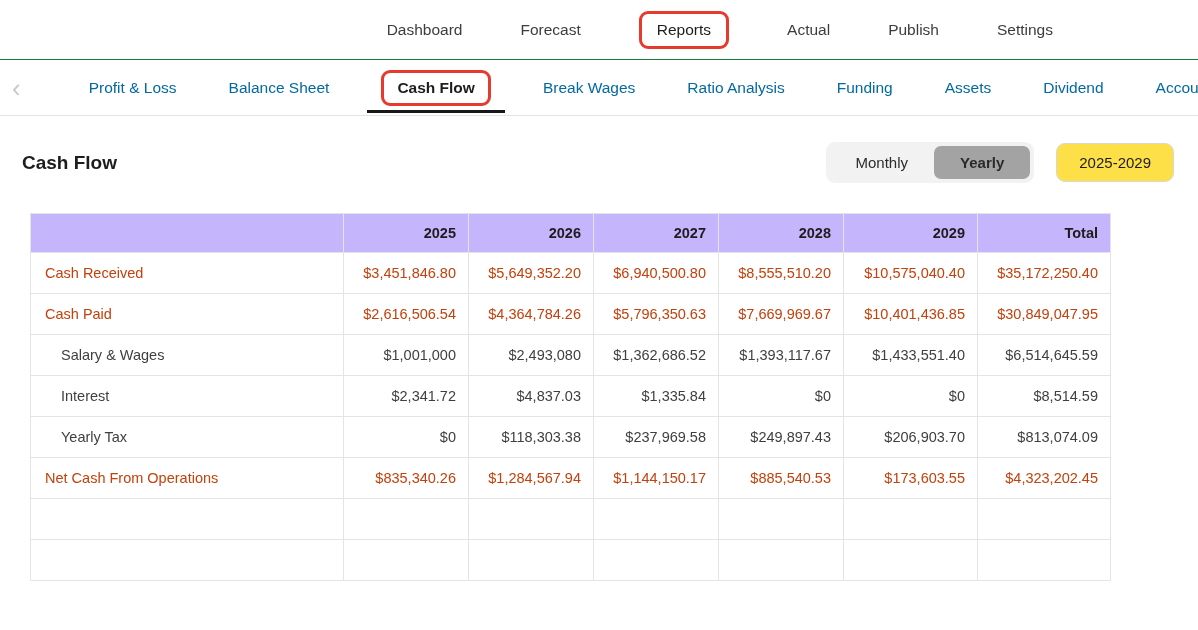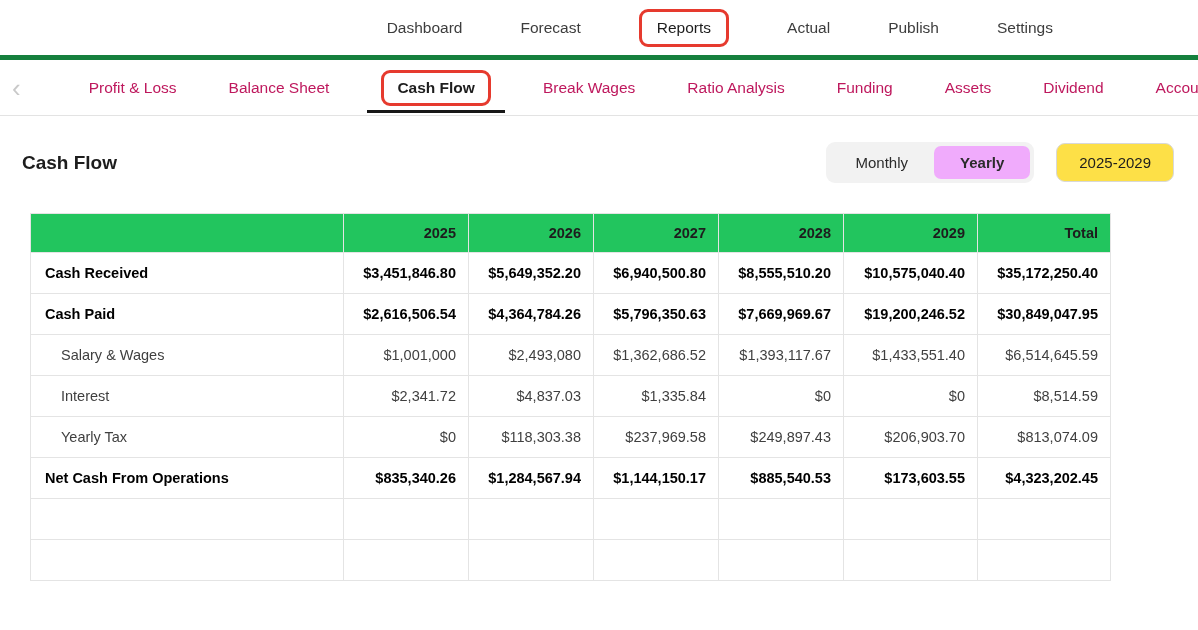--- a/index.html
+++ b/index.html
@@ -7,77 +7,77 @@
   html, body { background:#fff; }
   body {
     width:1198px; height:630px; overflow:hidden;
     font-family:"Liberation Sans","DejaVu Sans",sans-serif;
     color:#1d1d1d;
   }
 
   
   .top-nav {
     height:60px; display:flex; align-items:center; justify-content:flex-end;
-    gap:58px; padding-right:145px; border-bottom:5px solid #15803d;
+    gap:58px; padding-right:145px; border-bottom:1px solid #15803d;
   }
   .nav-item { font-size:15.5px; color:#3d3d3d; cursor:pointer; white-space:nowrap; }
   .nav-item.active {
     font-weight:400; color:#1d1d1d;
     border:3px solid var(--hl); border-radius:9px; padding:7px 15px;
   }
 
   
   .tab-bar {
     height:56px; display:flex; align-items:center; gap:52px;
     padding-left:12px; border-bottom:1px solid #e3e3e3;
     white-space:nowrap; overflow:hidden;
   }
   .scroll-left {
     color:#c9c9c9; font-size:26px; line-height:1; margin-right:16px;
     cursor:pointer; user-select:none;
   }
-  .tab { font-size:15.5px; color:#be185d; cursor:pointer; }
+  .tab { font-size:15.5px; color:#0369a1; cursor:pointer; }
   .tab.active {
     color:#1d1d1d; font-weight:700;
     border:3px solid var(--hl); border-radius:9px; padding:6px 13px;
     position:relative;
   }
   .tab.active::after {
     content:''; position:absolute; left:-17px; right:-17px; bottom:-10px;
     height:3px; background:#181818;
   }
 
   
   .page-header { display:flex; align-items:center; padding:26px 24px 20px 22px; }
   .page-title { font-size:19px; font-weight:700; color:#1d1d1d; }
   .controls { margin-left:auto; display:flex; align-items:center; gap:22px; }
   .segmented { background:#f2f2f2; border-radius:9px; padding:4px; display:flex;justify-content:center; }
   .seg-option {
     padding:8px 26px; font-size:15px; color:#2b2b2b; border-radius:7px;
     cursor:pointer; white-space:nowrap;
   }
-  .seg-option.selected { background:#f0abfc; font-weight:700; }
+  .seg-option.selected { background:#a3a3a3; font-weight:700; }
   .range-button {
     border:1px solid #d8d8d8; border-radius:9px; padding:10px 22px;
     font-size:15px; color:#1d1d1d; background:#fde047; cursor:pointer; white-space:nowrap;
   }
 
   
   .table-wrap { padding:10px 0 0 30px; }
   table { border-collapse:collapse; width:1080px; table-layout:fixed; }
   th, td {
     border:1px solid #e4e4e4; height:41px; font-size:14.5px; color:#3f3f3f;
     padding:0 12px; overflow:hidden; white-space:nowrap;
   }
-  th { height:39px; font-weight:700; color:#1d1d1d; text-align:right; background:#22c55e; }
+  th { height:39px; font-weight:700; color:#1d1d1d; text-align:right; background:#c4b5fd; }
   th.label { text-align:left; }
   td.label { text-align:left; padding-left:14px; }
   td.indent { padding-left:30px; }
   td.num { text-align:right; }
-  tr.bold td { font-weight:700; color:#000000;margin-left:20px; }
+  tr.bold td { font-weight:400; color:#c2410c;margin-left:20px; }
   td.hl-anchor { position:relative; }
   td.hl-anchor::after {
     content:''; position:absolute; left:-3px; top:-2px;
     width:1087px; height:calc(100% + 4px);
     border:3px solid var(--hl); border-radius:10px;
     pointer-events:none; z-index:5;
   }
 </style>
 </head>
 <body>
@@ -138,21 +138,21 @@
           <td class="num">$8,555,510.20</td>
           <td class="num">$10,575,040.40</td>
           <td class="num">$35,172,250.40</td>
         </tr>
         <tr class="bold">
           <td class="label">Cash Paid</td>
           <td class="num">$2,616,506.54</td>
           <td class="num">$4,364,784.26</td>
           <td class="num">$5,796,350.63</td>
           <td class="num">$7,669,969.67</td>
-          <td class="num">$19,200,246.52</td>
+          <td class="num">$10,401,436.85</td>
           <td class="num">$30,849,047.95</td>
         </tr>
         <tr class="">
           <td class="label indent">Salary &amp; Wages</td>
           <td class="num">$1,001,000</td>
           <td class="num">$2,493,080</td>
           <td class="num">$1,362,686.52</td>
           <td class="num">$1,393,117.67</td>
           <td class="num">$1,433,551.40</td>
           <td class="num">$6,514,645.59</td>

